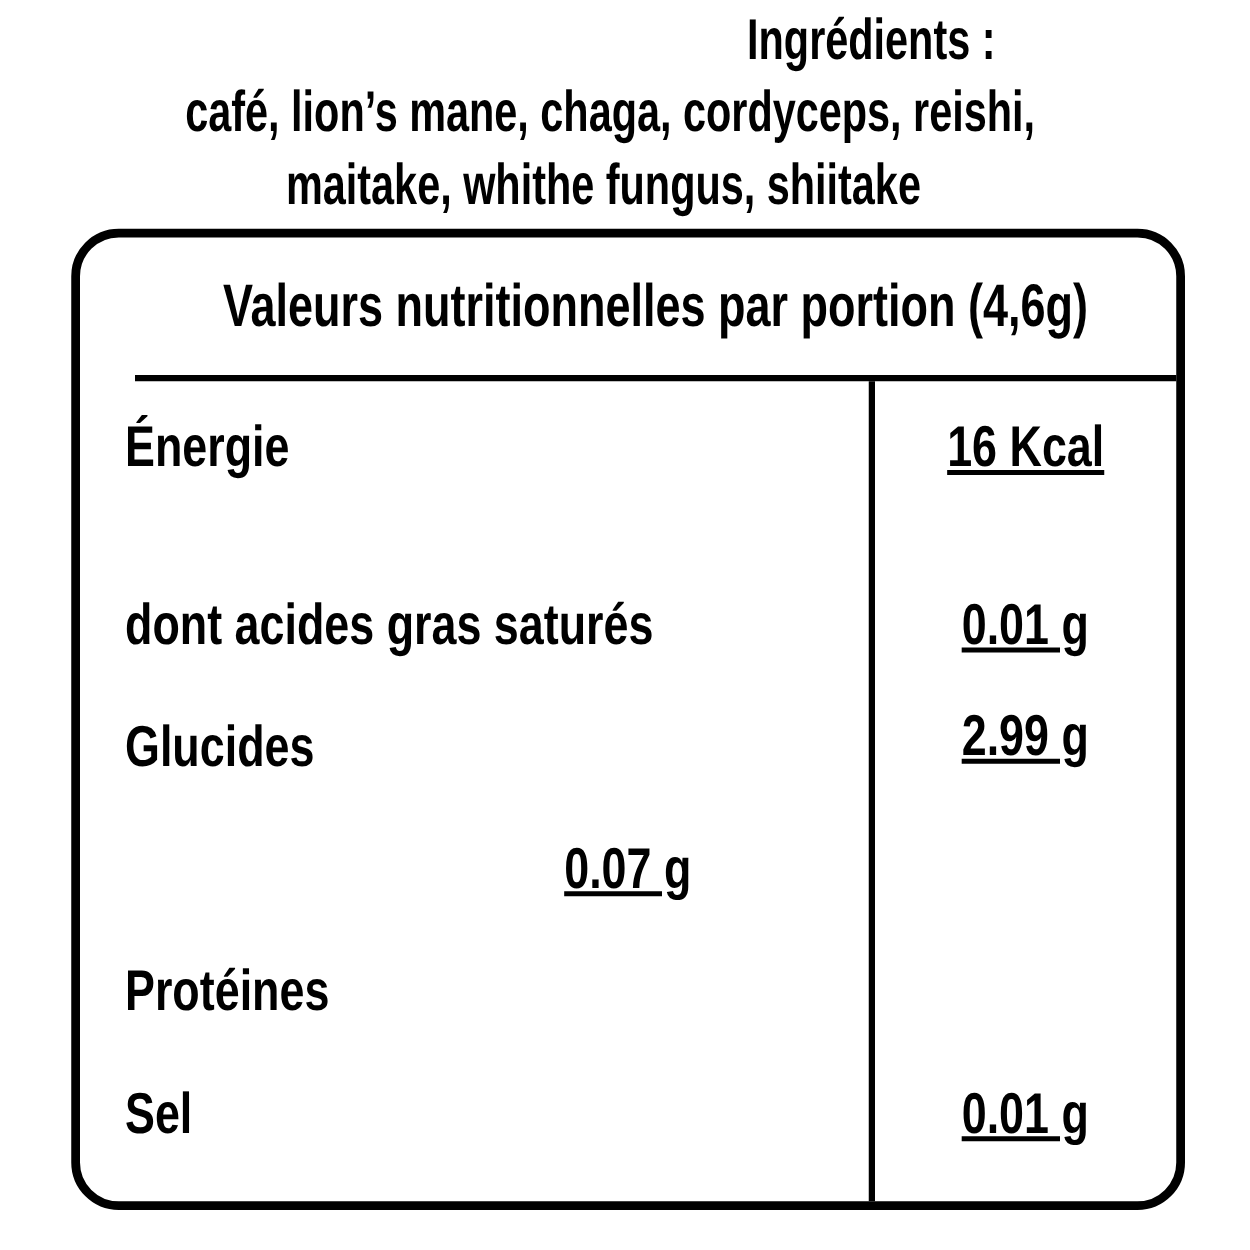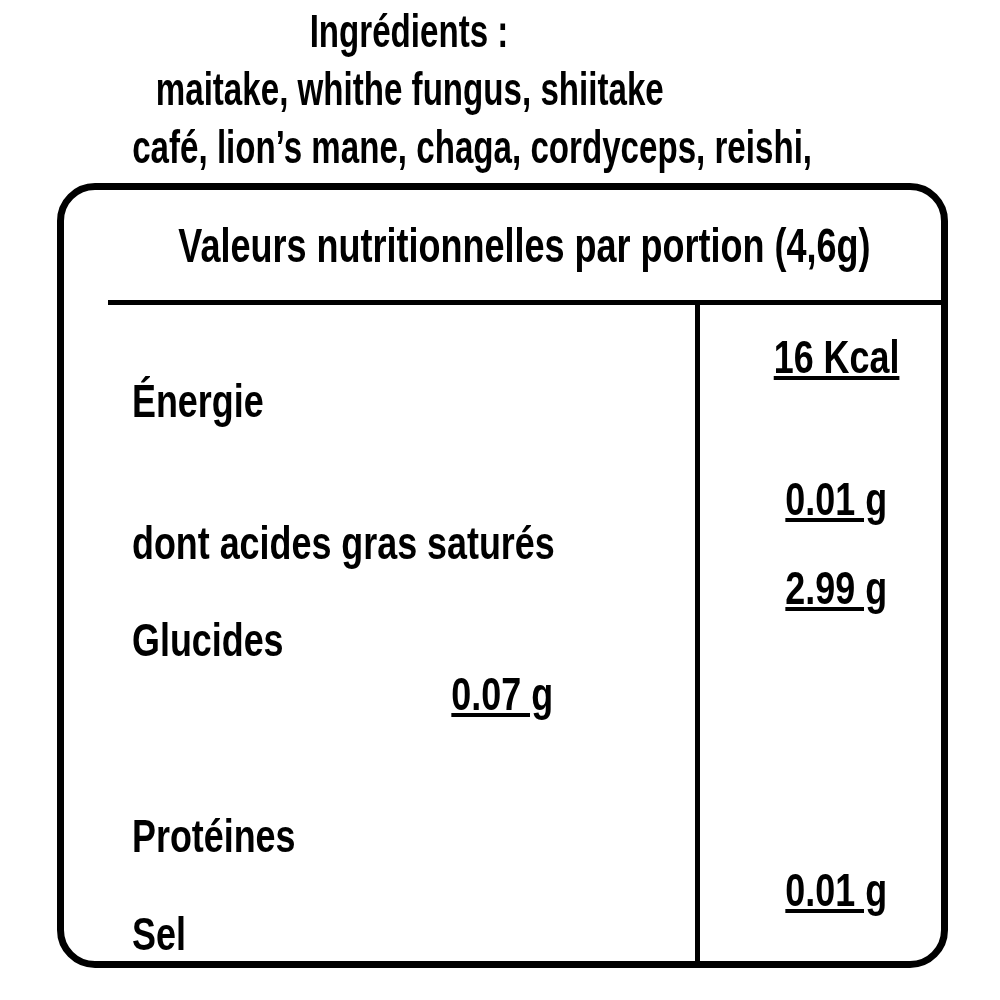--- a/index.html
+++ b/index.html
@@ -9,22 +9,22 @@
     font-family: "Liberation Sans", sans-serif;
     font-weight: 700;
     color: #000000;
     overflow: hidden;
   }
   .page { position: relative; width: 1000px; height: 1000px; }
 
   
   .ingredients {
     position: absolute;
-    left: 0; top: 2px; width: 819px;
-    text-align: center;
+    left: 16px; top: 2px; width: 819px;
+    text-align: right;
   }
   .ingredients .line {
     font-size: 46px;
     line-height: 58px;
     white-space: nowrap;
   }
   .cond {
     display: inline-block;
     transform: scaleX(0.72);
     transform-origin: center center;
@@ -70,23 +70,22 @@
     flex: 1 1 auto;
     display: flex;
     flex-direction: column;
     padding-top: 25px;
   }
   .nrow { flex: 1 1 auto; display: flex; }
   .ncell-label {
     width: 636px;
     flex: 0 0 636px;
     display: flex;
-    align-items: flex-end;
+    align-items: flex-start;
     padding-left: 36px;
-    margin-left: 32px;
   }
   .ncell-value {
     flex: 1 1 auto;
     display: flex;
     align-items: flex-start;
     justify-content: center;
     text-decoration: underline;
   }
   .cond-label {
     display: inline-block;
@@ -108,24 +107,24 @@
 </head>
 <body>
 
 <div class="page">
 
   <div class="ingredients">
     <div class="line">
       <span class="cond">Ingrédients :</span>
     </div>
     <div class="line">
-      <span class="cond">maitake, whithe fungus, shiitake</span>
+      <span class="cond">café, lion’s mane, chaga, cordyceps, reishi,</span>
     </div>
     <div class="line">
-      <span class="cond">café, lion’s mane, chaga, cordyceps, reishi,</span>
+      <span class="cond">maitake, whithe fungus, shiitake</span>
     </div>
   </div>
 
   <div class="ntable">
     <div class="ntable-title">
       <span class="cond-title">Valeurs nutritionnelles par portion (4,6g)</span>
     </div>
 
     <div class="col-divider"></div>
 

